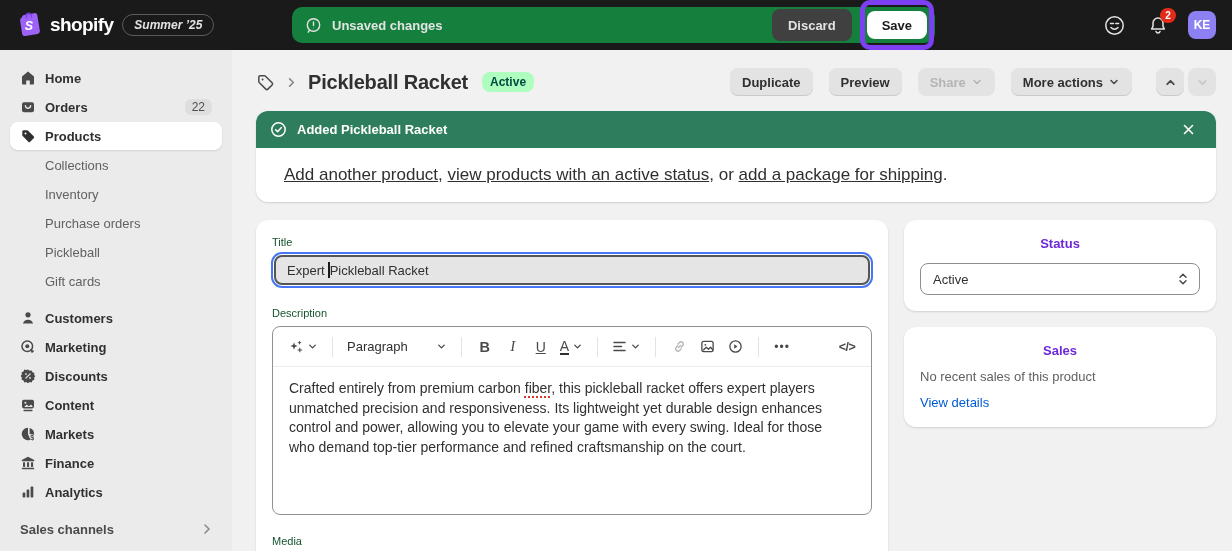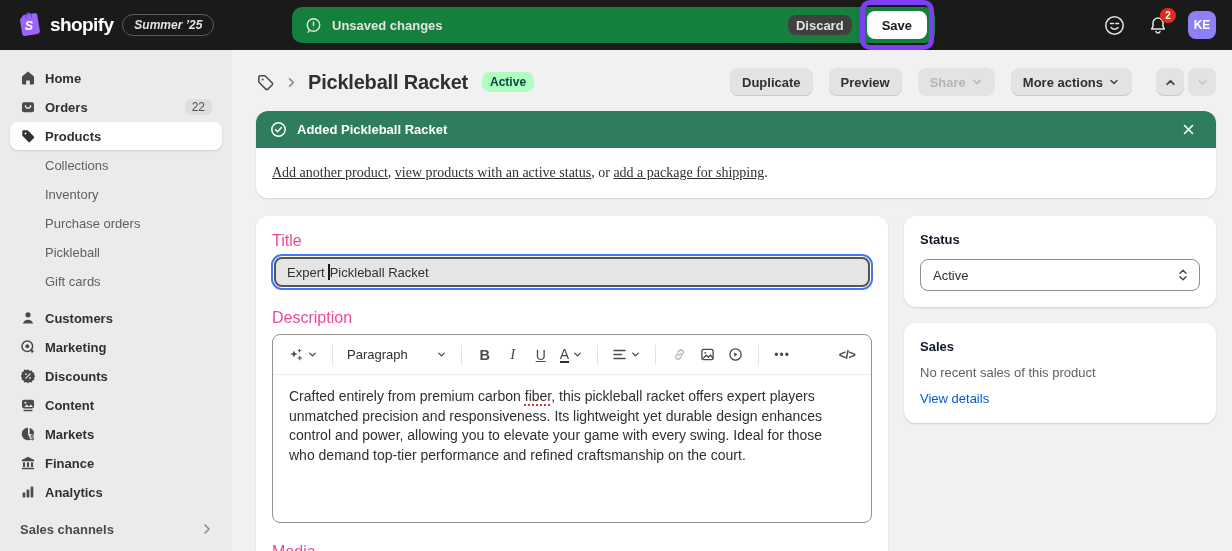--- a/index.html
+++ b/index.html
@@ -10,21 +10,21 @@
   .topbar { position:fixed; top:0; left:0; width:1232px; height:50px; background:#1a1a1a;
     display:flex; align-items:center; z-index:50; }
   .brand { display:flex; align-items:center; gap:9px; padding-left:16px; width:292px; flex:none; }
   .brand-word { color:#fff; font-size:19px; font-weight:bold; letter-spacing:-0.6px; }
   .edition-badge { border:1px solid #5b5b5b; border-radius:14px; padding:3px 11px;
     color:#e3e3e3; font-size:12px; font-style:italic; font-weight:bold; }
   .unsaved-bar { width:643px; height:36px; background:#15803d; border-radius:10px;
     display:flex; align-items:center; gap:10px; padding:0 4px 0 13px; flex:none; }
   .unsaved-label { color:#e3e3e3; font-size:13px; font-weight:bold; }
   .flex-sp { flex:1; }
-  .btn-discard { height:20px; padding:0 8px; border:none; border-radius:8px; background:#404040;
+  .btn-discard { height:32px; padding:0 16px; border:none; border-radius:8px; background:#404040;
     color:#e3e3e3; font-size:13px; font-weight:bold; font-family:inherit; cursor:pointer; }
   .save-wrap { position:relative; margin-left:5px; margin-right:4px; }
   .btn-save { height:28px; padding:0 15px; border:none; border-radius:8px; background:#ffffff;
     color:#1a1a1a; font-size:13px; font-weight:bold; font-family:inherit; cursor:pointer; position:relative; z-index:2; }
   .save-annotation { position:absolute; left:-7px; right:-7px; top:-11px; bottom:-11px;
     border:5px solid #7c3ff2; border-radius:10px; z-index:3; pointer-events:none; }
   .top-right { margin-left:auto; display:flex; align-items:center; gap:16px; padding-right:16px; }
   .top-icon-btn { background:none; border:none; cursor:pointer; position:relative; color:#e3e3e3;
     width:28px; height:28px; display:flex; align-items:center; justify-content:center; }
   .notif-badge { position:absolute; top:-3px; right:-4px; min-width:16px; height:15px; background:#e32b19;
@@ -68,31 +68,31 @@
   .btn-sq.disabled { color:#c9c9c9; }
   .pg-group { display:flex; gap:4px; margin-left:8px; }
 
   
   .banner { border-radius:12px; overflow:hidden; background:#fff;
     box-shadow:0 1px 2px rgba(26,26,26,.15); margin-bottom:18px; }
   .banner-head { height:37px; background:#2e7d5c; display:flex; align-items:center; gap:10px;
     color:#fff; font-size:13px; font-weight:bold; padding:0 14px; }
   .banner-close { margin-left:auto; background:none; border:none; color:#fff; cursor:pointer;
     width:28px; height:28px; display:flex; align-items:center; justify-content:center; }
-  .banner-body { padding:17px 16px; font-size:14px; color:#303030;font-family:Liberation Serif, serif; }
+  .banner-body { padding:17px 28px; font-size:17px; color:#303030; }
   .banner-link { color:#303030; text-decoration:underline; cursor:pointer; }
 
   
   .content-row { display:flex; gap:16px; align-items:flex-start; }
   .card { background:#fff; border-radius:12px; box-shadow:0 1px 2px rgba(26,26,26,.15); padding:16px; }
   .form-card { width:632px; height:640px; }
   .aside-col { width:312px; }
   .aside-col .card { margin-bottom:16px; }
 
-  .field-label { font-size:16px; color:#ec4899; font-weight:500; margin-bottom:7px; }
+  .field-label { font-size:11px; color:#14532d; font-weight:500; margin-bottom:7px; }
   .text-input { height:30px; border:2px solid #555555; outline:2px solid #4576f5; outline-offset:1px;
     border-radius:8px; display:flex; align-items:center; padding:0 11px; font-size:13px;
     color:#303030; background:#e5e5e5; cursor:text; margin:2px; }
   .caret { display:inline-block; width:1.5px; height:16px; background:#1a1a1a; }
 
   .sec-gap { height:20px; }
   .editor { border:1px solid #919191; border-radius:8px; overflow:hidden; }
   .ed-toolbar { height:40px; display:flex; align-items:center; padding:0 12px; gap:4px;
     color:#4a4a4a; border-bottom:1px solid #ededed; }
   .tb-btn { background:none; border:none; color:#4a4a4a; cursor:pointer; height:28px; min-width:24px;
@@ -105,21 +105,21 @@
   .tb-i { font-style:italic; font-family:"Liberation Serif", serif; font-size:15px; }
   .tb-u { text-decoration:underline; font-size:14px; }
   .tb-a { font-size:14px; border-bottom:2.5px solid #303030; line-height:14px; }
   .tb-dots { letter-spacing:1px; font-size:12px; }
   .tb-code { margin-left:auto; font-size:12.5px; font-weight:bold; letter-spacing:-0.5px; }
   .ed-body { padding:12px 16px; height:147px; font-size:14px; line-height:19.5px; color:#303030; cursor:text; }
   .ed-body p { max-width:560px; }
   .squiggle { text-decoration:underline dotted #d9352c; text-decoration-thickness:2px; text-underline-offset:3px;margin-top:15px; }
 
   
-  .card-title { font-size:13px; font-weight:bold; color:#0f172a; }
+  .card-title { font-size:13px; font-weight:bold; color:#6d28d9;text-align:center; }
   .select-box { margin-top:12px; height:32px; border:1px solid #8a8f94; border-radius:8px;
     display:flex; align-items:center; justify-content:space-between; padding:0 10px 0 12px;
     font-size:13px; color:#303030; cursor:pointer; background:#fff; }
   .card-head-row { display:flex; align-items:center; justify-content:space-between; }
   .link-blue { color:#005bd3; font-size:13px; text-decoration:none; cursor:pointer; }
   .chip { margin-top:13px; display:inline-flex; align-items:center; gap:7px; background:#f1f1f1;
     border-radius:8px; padding:5px 10px; font-size:13px; color:#303030; }
   .muted-line { margin-top:11px; font-size:13px; color:#616161; }
   .sales-link { display:inline-block; margin-top:11px; font-size:13px; }
 

